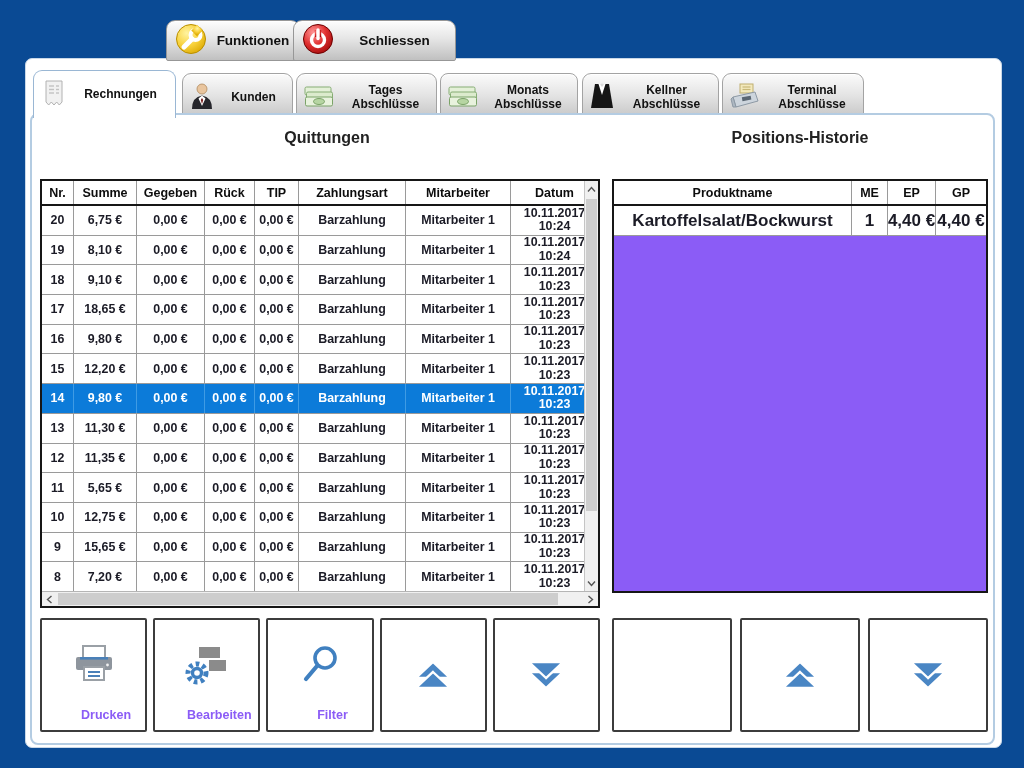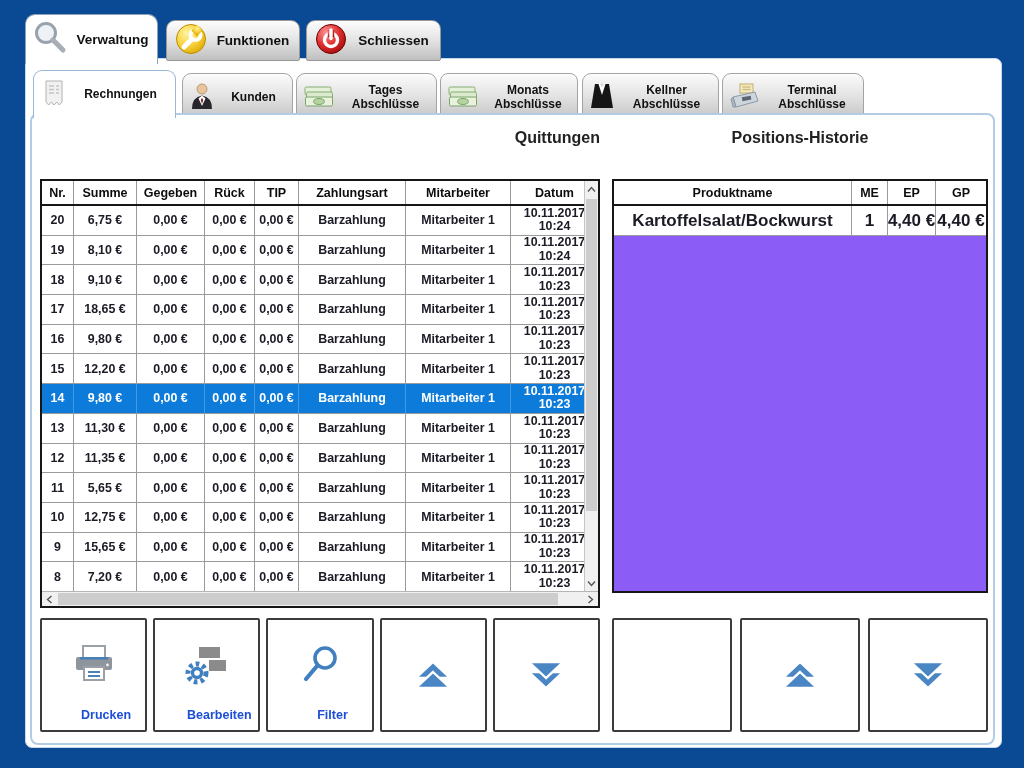--- a/index.html
+++ b/index.html
@@ -12,42 +12,42 @@
 
   
   .mtab{position:absolute;display:flex;align-items:center;box-sizing:border-box;cursor:pointer;}
   .mtab .mtab-label{flex:1;text-align:center;font-weight:bold;font-size:13.5px;color:#111;}
   .mtab-active{left:25px;top:14px;width:133px;height:50px;background:#fff;border:1px solid #8fa3b5;
     border-bottom:none;border-radius:10px 10px 0 0;z-index:4;padding-left:6px;}
   .mtab-grey{top:20px;height:41px;background:linear-gradient(180deg,#fdfdfd 0%,#e6e6e6 45%,#c0c0c0 100%);
     border:1px solid #979797;border-radius:9px 9px 2px 2px;z-index:2;padding-left:8px;
     box-shadow:inset 0 1px 0 #fff;}
   .mtab-funktionen{left:166px;width:134px;}
-  .mtab-schliessen{left:306px;width:135px;}
+  .mtab-schliessen{left:293px;width:163px;}
 
   
   .stab{position:absolute;display:flex;align-items:center;box-sizing:border-box;cursor:pointer;}
   .stab .stab-label{flex:1;text-align:center;font-weight:bold;font-size:12px;color:#111;line-height:1.15;}
   .stab-active{left:33px;top:70px;width:143px;height:48px;background:#fff;border:1px solid #9ab7d4;
     border-bottom:none;border-radius:9px 9px 0 0;z-index:4;padding-left:8px;}
   .stab-grey{top:73px;height:49px;background:linear-gradient(180deg,#fbfbfb 0%,#e4e4e4 45%,#c2c2c2 100%);
     border:1px solid #a3a3a3;border-radius:9px 9px 2px 2px;z-index:2;padding-left:6px;
     box-shadow:inset 0 1px 0 #fff;}
   .stab-kunden{left:182px;width:111px;}
   .stab-tages{left:296px;width:141px;}
   .stab-monats{left:440px;width:138px;border-radius:8px;}
   .stab-kellner{left:582px;width:137px;}
   .stab-terminal{left:722px;width:142px;}
 
   
   .inner-panel{position:absolute;left:30px;top:113px;width:965px;height:632px;background:#fff;
     border:2px solid #b4cce2;border-radius:8px;box-sizing:border-box;z-index:3;}
 
   .section-title{position:absolute;top:129px;text-align:center;font-weight:bold;font-size:16px;color:#222;z-index:5;}
-  .title-left{left:40px;width:560px;text-align:right;}
+  .title-left{left:47px;width:560px;}
   .title-right{left:612px;width:376px;}
 
   
   .rtable{position:absolute;left:40px;top:179px;width:560px;height:429px;background:#fff;
     border:2px solid #161616;box-sizing:border-box;display:flex;flex-direction:column;z-index:5;}
   .rgrid{display:grid;grid-template-columns:32px 63px 68px 50px 44px 107px 105px 1fr;}
   .rhead{height:25px;border-bottom:2px solid #161616;box-sizing:border-box;}
   .rhead .th{display:flex;align-items:center;justify-content:center;font-weight:bold;font-size:12.5px;
     color:#0d0d0d;border-right:1px solid #9a9a9a;overflow:hidden;}
   .rhead .th:last-child{border-right:none;}
@@ -85,38 +85,29 @@
 
   
   .btn-row{position:absolute;top:618px;display:flex;z-index:5;}
   .btn-row-left{left:40px;width:560px;gap:6px;}
   .btn-row-right{left:612px;width:376px;gap:8px;}
   .big-btn{flex:1;height:114px;background:#fff;border:2px solid #3c3c3c;border-radius:2px;
     box-sizing:border-box;position:relative;cursor:pointer;}
   .big-btn .btn-icon{position:absolute;left:0;right:0;top:24px;display:flex;justify-content:center;}
   .big-btn .btn-icon.centered{top:0;bottom:0;align-items:center;}
   .big-btn .btn-label{position:absolute;left:0;right:0;bottom:8px;text-align:center;font-weight:bold;
-    font-size:12.5px;color:#1d4ed8;padding-left:25px;}
+    font-size:12.5px;color:#8b5cf6;padding-left:25px;}
 </style>
 </head>
 <body>
 
 <div class="screen">
 
   <div class="main-panel"></div>
 
-  <div class="mtab mtab-active">
-    <span>
-      <svg width="36" height="36" viewBox="0 0 36 36">
-        <circle cx="14" cy="13" r="9.5" fill="#eef2f6" stroke="#98a2ac" stroke-width="3"></circle>
-        <line x1="21" y1="20" x2="31" y2="30" stroke="#a8aeb6" stroke-width="5" stroke-linecap="round"></line>
-      </svg>
-    </span>
-    <span class="mtab-label">Verwaltung</span>
-  </div>
 
   <div class="mtab mtab-grey mtab-funktionen">
     <span>
       <svg width="32" height="32" viewBox="0 0 32 32">
         <defs>
             <radialGradient id="gy" cx="35%" cy="30%" r="80%">
           <stop offset="0%" stop-color="#fff3a0"></stop>
               <stop offset="55%" stop-color="#f8d23c"></stop>
               <stop offset="100%" stop-color="#dca800"></stop>
         </radialGradient>

